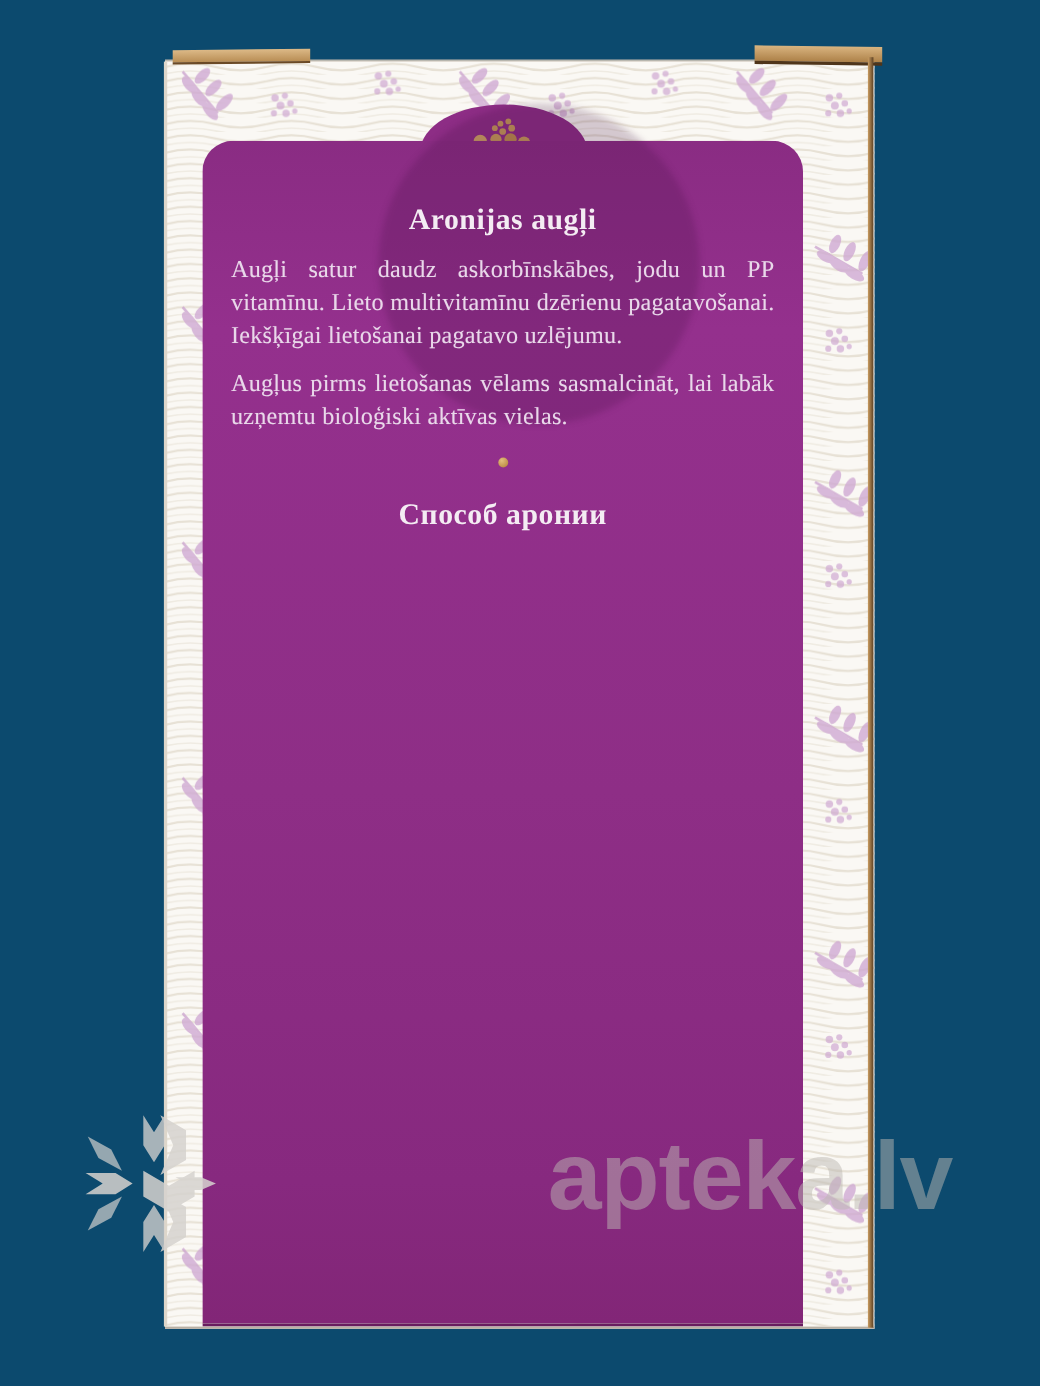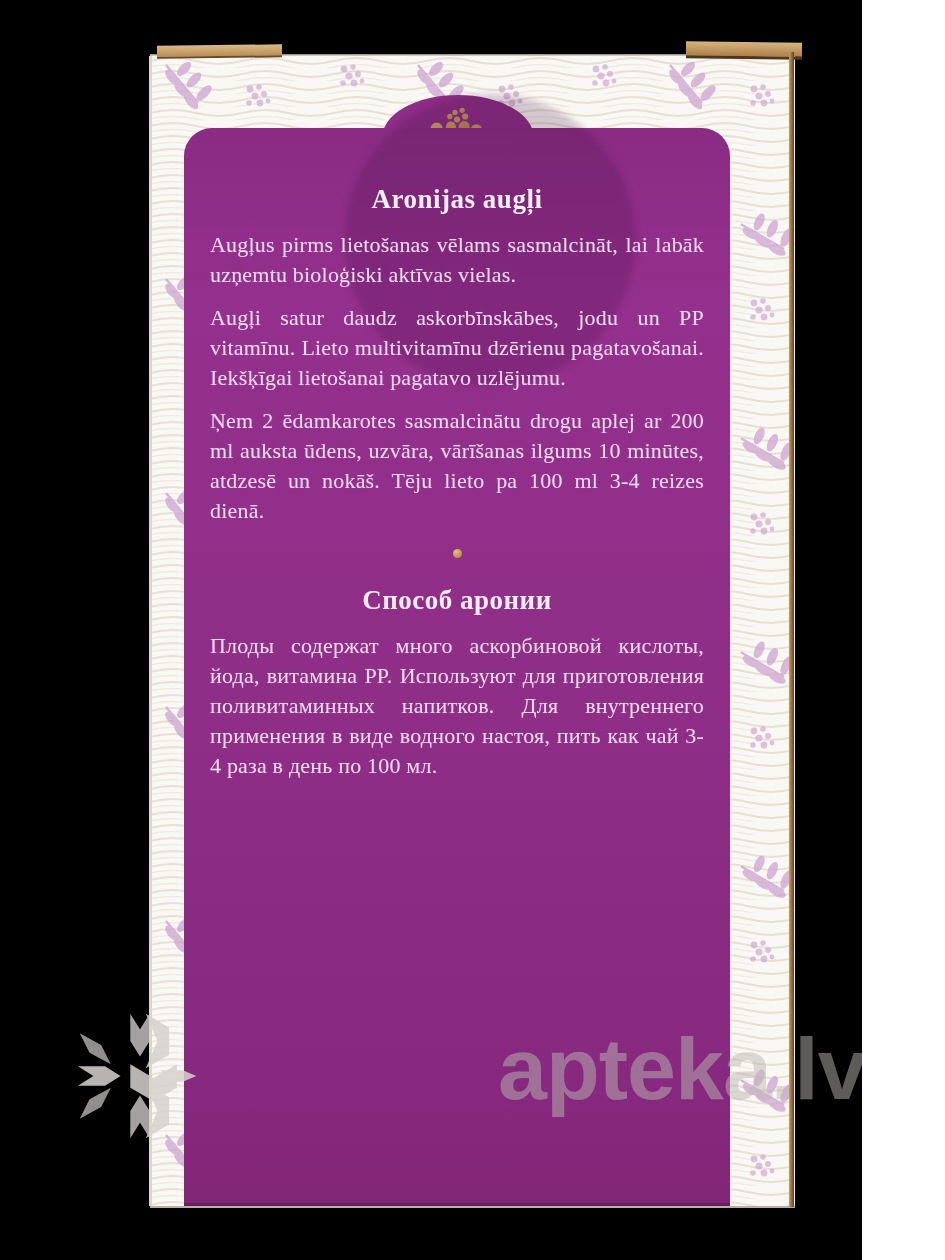--- a/index.html
+++ b/index.html
@@ -1,18 +1,18 @@
 <!DOCTYPE html>
 <html><head>
 <meta charset="utf-8">
 <style>
   html,body{margin:0;padding:0;background:#ffffff;}
   .stage{
-    position:relative;width:862px;height:1260px;overflow:hidden;
-    background:#000000;font-family:"Liberation Serif","DejaVu Serif",serif;
+    position:relative;width:945px;height:1260px;overflow:hidden;
+    background:#0c4a6e;font-family:"Liberation Serif","DejaVu Serif",serif;
   }
   
   .box-face{
     position:absolute;left:150px;top:55px;width:645px;height:1151px;
     background:#faf8f4;border-bottom:2px solid #b9b0a4;
   }
   .pattern-svg{position:absolute;left:0;top:0;width:100%;height:100%;}
   .box-top-hairline{position:absolute;left:150px;top:54px;width:645px;height:2px;
     background:#c4bbae;opacity:.8;}
   .flap-left{position:absolute;left:157px;top:45px;width:125px;height:11px;
@@ -148,28 +148,26 @@
         <circle cx="50" cy="55" r="6.5" fill="#bd8f4b"></circle>
       <circle cx="62" cy="54" r="5" fill="#d0a562"></circle>
         <circle cx="47" cy="66" r="4.5"></circle>
     </g>
   </svg>
 
   <div class="panel">
     <div class="panel-shadow-circle"></div>
 
     <h1>Aronijas augļi</h1>
+    <p>Augļi satur daudz askorbīnskābes, jodu un PP vitamīnu. Lieto multivitamīnu dzērienu pagatavošanai. Iekšķīgai lietošanai pagatavo uzlējumu.</p>
     <p>Augļus pirms lietošanas vēlams sasmalcināt, lai labāk uzņemtu bioloģiski aktīvas vielas.</p>
-    <p>Augļi satur daudz askorbīnskābes, jodu un PP vitamīnu. Lieto multivitamīnu dzērienu pagatavošanai. Iekšķīgai lietošanai pagatavo uzlējumu.</p>
-    <p>Ņem 2 ēdamkarotes sasmalcinātu drogu aplej ar 200 ml auksta ūdens, uzvāra, vārīšanas ilgums 10 minūtes, atdzesē un nokāš. Tēju lieto pa 100 ml 3-4 reizes dienā.</p>
 
     <div class="sep-dot"></div>
 
     <h2>Способ аронии</h2>
-    <p>Плоды содержат много аскорбиновой кислоты, йода, витамина PP. Используют для приготовления поливитаминных напитков. Для внутреннего применения в виде водного настоя, пить как чай 3-4 раза в день по 100 мл.</p>
   </div>
 
   <svg class="watermark-logo" viewBox="-70 -70 140 140" xmlns="http://www.w3.org/2000/svg">
     <g fill="#d6d3cf">
       <g id="arm">
         <path d="M-4 -62 L20 -62 L34 -38 L20 -14 L-4 -14 L10 -38 Z" transform="rotate(90 0 0) translate(-8 24)"></path>
       </g>
       <path d="M6 -64 L30 -50 L30 -22 L6 -8 L18 -36 Z"></path>
       <path d="M6 64 L30 50 L30 22 L6 8 L18 36 Z"></path>
       <path d="M-64 -10 L-36 -10 L-20 0 L-36 10 L-64 10 L-48 0 Z"></path>

